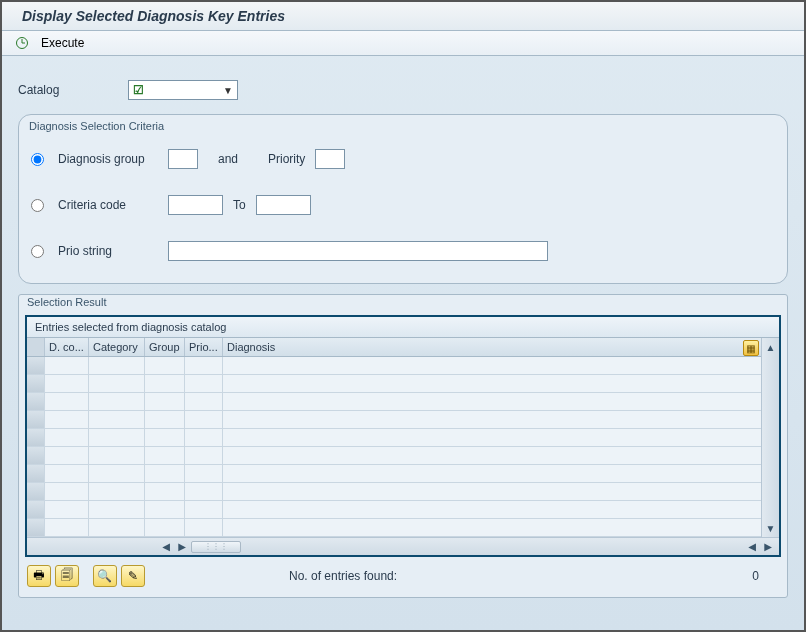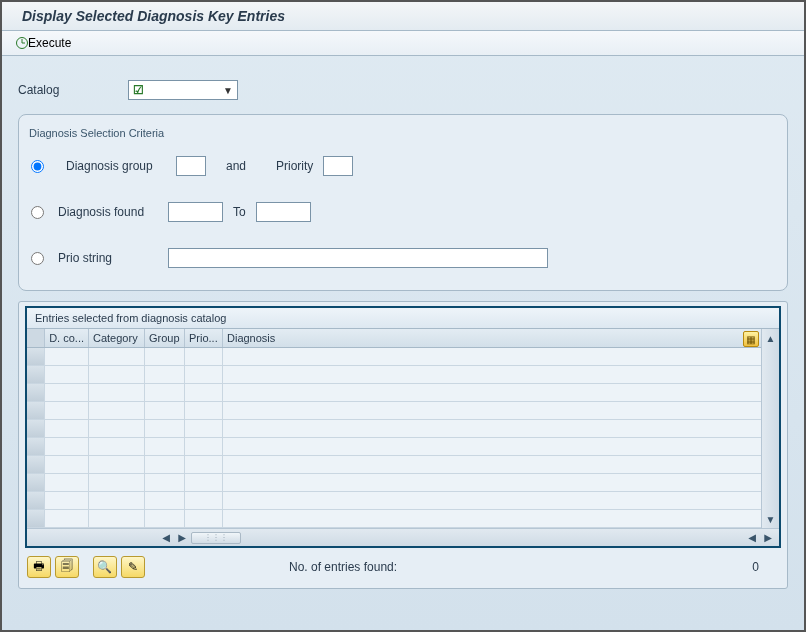--- a/index.html
+++ b/index.html
@@ -29,21 +29,21 @@
     color: #2a3b4d;
   }
   .toolbar {
     background: linear-gradient(#f5f8fb, #e8eff5);
     border-bottom: 1px solid #a6b9c8;
     padding: 3px 8px;
   }
   .tool-btn {
     display: inline-flex;
     align-items: center;
-    gap: 0;
+    gap: 13px;
     padding: 2px 6px;
     cursor: pointer;
     border-radius: 3px;
   }
   .clock-icon {
     width: 12px; height: 12px; border: 1.3px solid #2a7a2a; border-radius: 50%;
     position: relative; display: inline-block;
   }
   .clock-icon::before {
     content: ""; position: absolute; left: 50%; top: 50%;
@@ -69,23 +69,23 @@
     display: flex; align-items: center; justify-content: space-between;
     padding: 0 4px; font-size: 12px; color: #333;
     cursor: pointer;
   }
   .select .tick { color: #2a7a2a; font-weight: bold;}
   .select .caret { font-size: 10px; color: #333;}
   .groupbox {
     border: 1px solid #a6b9c8;
     background: #e6eef5;
     margin: 4px 6px 10px 6px;
-    padding: 15px 10px 14px 10px;
-    position: relative;
-    border-radius: 8px;
+    padding: 8px 10px 14px 10px;
+    position: relative;
+    border-radius: 13px;
   }
   .group-title {
     position: relative;
     top: -3px;
     color: #3a556b;
     font-size: 11px;
     margin-bottom: 6px;
   }
   .crit-row {
     display: flex; align-items: center; gap: 10px; padding: 8px 0;
@@ -125,21 +125,21 @@
     display: flex; background: linear-gradient(#e3ecf3,#d2dfe9);
     border-bottom: 1px solid #a6b9c8;
     position: relative;
   }
   .gh {
     border-right: 1px solid #b6c6d4;
     padding: 3px 4px; font-size: 11px; color: #2a3b4d;
     white-space: nowrap; overflow: hidden; text-overflow: ellipsis;
   }
   .gh.sel { width: 18px; background: #cdd9e3;}
-  .gh.c1 { width: 44px; text-align: right; }
+  .gh.c1 { width: 44px; }
   .gh.c2 { width: 56px; }
   .gh.c3 { width: 40px; }
   .gh.c4 { width: 38px; }
   .gh.c5 { flex: 1; border-right: none;}
   .cfg-icon {
     position: absolute; right: 2px; top: 2px; width: 16px; height: 16px;
     background: linear-gradient(#fff1a0,#f0c040);
     border: 1px solid #b88a10; display: grid; place-items: center;
     font-size: 10px; color: #6a4e00; border-radius: 2px; cursor: pointer;
   }
@@ -233,43 +233,44 @@
           <span class="caret">▼</span>
         </div>
       </div>
     </div>
 
     <div class="groupbox">
       <div class="group-title">Diagnosis Selection Criteria</div>
 
       <div class="crit-row">
         <input type="radio" name="crit" checked="" style="">
-        <span class="label" style="width:100px;margin-left:8px;">Diagnosis group</span>
+        <span class="label" style="width:100px;">Diagnosis group</span>
         <input class="small-input" value="" style="">
         <span class="label" style="margin-left:10px;">and</span>
         <span class="label" style="margin-left:20px;">Priority</span>
         <input class="small-input" value="" style="">
       </div>
 
       <div class="crit-row" style="margin-top:10px;">
         <input type="radio" name="crit" style="">
-        <span class="label" style="width:100px;">Diagnosis found</span>
+        <span class="label" style="width:100px;">Criteria code</span>
         <input class="med-input" value="" style="">
         <span class="label">To</span>
         <input class="med-input" value="" style="">
       </div>
 
       <div class="crit-row" style="margin-top:10px;">
         <input type="radio" name="crit" style="">
         <span class="label" style="width:100px;">Prio string</span>
         <input class="long-input" value="" style="">
       </div>
     </div>
 
     <div class="result-box">
+      <div class="group-title" style="margin:0 0 4px 2px;">Selection Result</div>
 
       <div class="grid-wrap">
         <div class="grid-caption">Entries selected from diagnosis catalog</div>
         <div class="grid-body">
           <div class="grid-main">
             <div class="grid-head-row">
               <div class="gh sel"></div>
               <div class="gh c1">D. co...</div>
               <div class="gh c2">Category</div>
               <div class="gh c3">Group</div>

